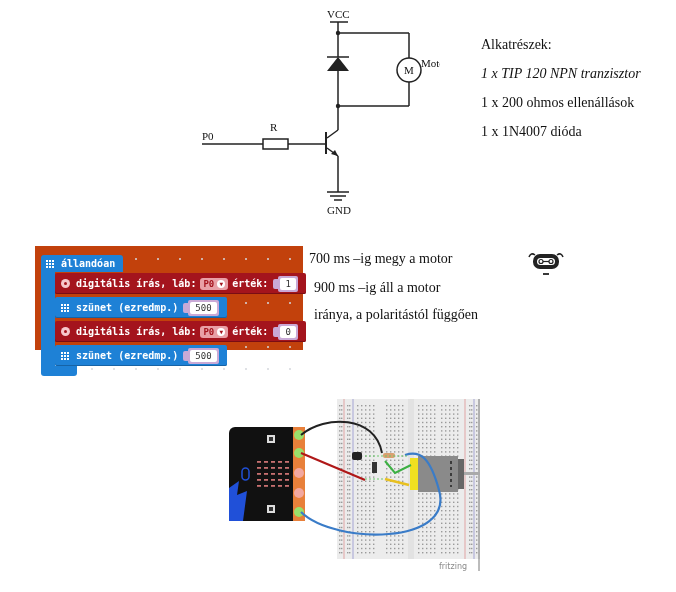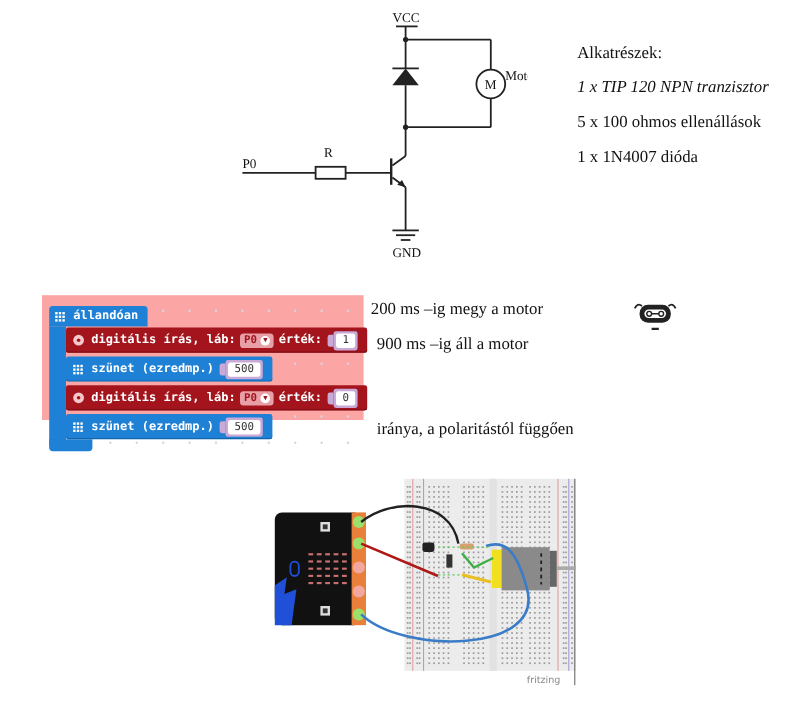--- a/index.html
+++ b/index.html
@@ -6,21 +6,21 @@
   body { width: 676px; height: 592px; position: relative; overflow: hidden; font-family: "Liberation Serif", serif; }
 
   
   #schematic { position: absolute; left: 190px; top: 0; width: 250px; height: 225px; }
   .sch-label { font-family: "Liberation Serif", serif; font-size: 11px; fill: #111; }
 
   
   .parts-item { position: absolute; left: 481px; font-size: 14px; color: #111; white-space: nowrap; }
 
   
-  #blocks { position: absolute; left: 35px; top: 246px; width: 268px; height: 104px; background: #fca5a5; }
+  #blocks { position: absolute; left: 35px; top: 246px; width: 268px; height: 104px; background: #c2410c; }
   #blocks .grid-dot { position: absolute; width: 2px; height: 2px; background: #d4d7dd; border-radius: 1px; }
   .blk { position: absolute; font-family: "DejaVu Sans Mono", "Liberation Mono", monospace; font-size: 10px; color: #fff; font-weight: bold; display: flex; align-items: center; white-space: nowrap; }
   .blk-forever-top { left: 6px; top: 9px; height: 17px; padding: 0 8px 0 5px; background: #1e81d6; border-radius: 3px 3px 0 0; }
   .blk-forever-side { left: 6px; top: 26px; width: 14px; height: 100px; background: #1e81d6; }
   .blk-forever-bottom { left: 6px; top: 120px; width: 36px; height: 10px; background: #1e81d6; border-radius: 0 0 3px 3px; }
   .blk-red { background: #a4141d; height: 21px; padding: 0 8px 0 6px; left: 20px; border-radius: 2px; box-shadow: inset 0 -1px 0 #7a0d14; }
   .blk-blue { background: #1e81d6; height: 21px; padding: 0 8px 0 6px; left: 20px; border-radius: 2px; box-shadow: inset 0 -1px 0 #1663a6; }
   .blk .dot-icon { width: 9px; height: 9px; border-radius: 50%; background: #f6c8cc; margin-right: 6px; display: inline-block; position: relative; }
   .blk .dot-icon::after { content: ""; position: absolute; left: 3px; top: 3px; width: 3px; height: 3px; border-radius: 50%; background: #a4141d; }
   .blk .grid-icon { width: 9px; height: 8px; margin-right: 6px; display: inline-grid; grid-template-columns: repeat(3, 2px); grid-gap: 1px; }
@@ -87,21 +87,21 @@
   <text class="sch-label" x="137" y="18">VCC</text>
   <text class="sch-label" x="137" y="214">GND</text>
   <text class="sch-label" x="12" y="140">P0</text>
   <text class="sch-label" x="80" y="131">R</text>
   <text class="sch-label" x="214" y="74" font-size="12">M</text>
   <text class="sch-label" x="231" y="67" font-size="8">Motor</text>
 </svg>
 
 <div class="parts-item" style="top:37px;">Alkatrészek:</div>
 <div class="parts-item" style="top:66px;font-style:italic;">1 x TIP 120 NPN tranzisztor</div>
-<div class="parts-item" style="top:95px;">5 x 100 ohmos ellenállások</div>
+<div class="parts-item" style="top:95px;">1 x 200 ohmos ellenállások</div>
 <div class="parts-item" style="top:124px;">1 x 1N4007 dióda</div>
 
 <div id="blocks">
     <div class="grid-dot" style="left: 254px; top: 122px;"></div>
     <div class="grid-dot" style="left: 232px; top: 122px;"></div>
     <div class="grid-dot" style="left: 210px; top: 122px;"></div>
     <div class="grid-dot" style="left: 188px; top: 122px;"></div>
     <div class="grid-dot" style="left: 166px; top: 122px;"></div>
     <div class="grid-dot" style="left: 144px; top: 122px;"></div>
     <div class="grid-dot" style="left: 122px; top: 122px;"></div>
@@ -247,23 +247,23 @@
         <span></span>
       </span>
     <span>szünet (ezredmp.)</span>
     <span class="num-slot">
         <span class="notch"></span>
         <span class="num-val"><span>500</span></span>
       </span>
   </div>
 </div>
 
-<div class="note" style="left:309px; top:251px;">200 ms –ig megy a motor</div>
+<div class="note" style="left:309px; top:251px;">700 ms –ig megy a motor</div>
 <div class="note" style="left:314px; top:280px;">900 ms –ig áll a motor</div>
-<div class="note" style="left:314px; top:307px;margin-top:44px;">iránya, a polaritástól függően</div>
+<div class="note" style="left:314px; top:307px;">iránya, a polaritástól függően</div>
 
 <svg id="robot" viewBox="0 0 40 30">
   <path d="M3 8 Q5 3 9 6" stroke="#222" stroke-width="1.5" fill="none"></path>
   <path d="M37 8 Q35 3 31 6" stroke="#222" stroke-width="1.5" fill="none"></path>
   <rect x="7" y="5" width="26" height="15" rx="7" fill="#222"></rect>
   <rect x="11" y="9" width="18" height="7" rx="3.5" fill="#fff"></rect>
   <circle cx="15" cy="12.5" r="2" fill="none" stroke="#222" stroke-width="1.2"></circle>
   <circle cx="25" cy="12.5" r="2" fill="none" stroke="#222" stroke-width="1.2"></circle>
   <line x1="17" y1="12.5" x2="23" y2="12.5" stroke="#222" stroke-width="1.2"></line>
   <line x1="17" y1="25" x2="23" y2="25" stroke="#222" stroke-width="1.8"></line>

